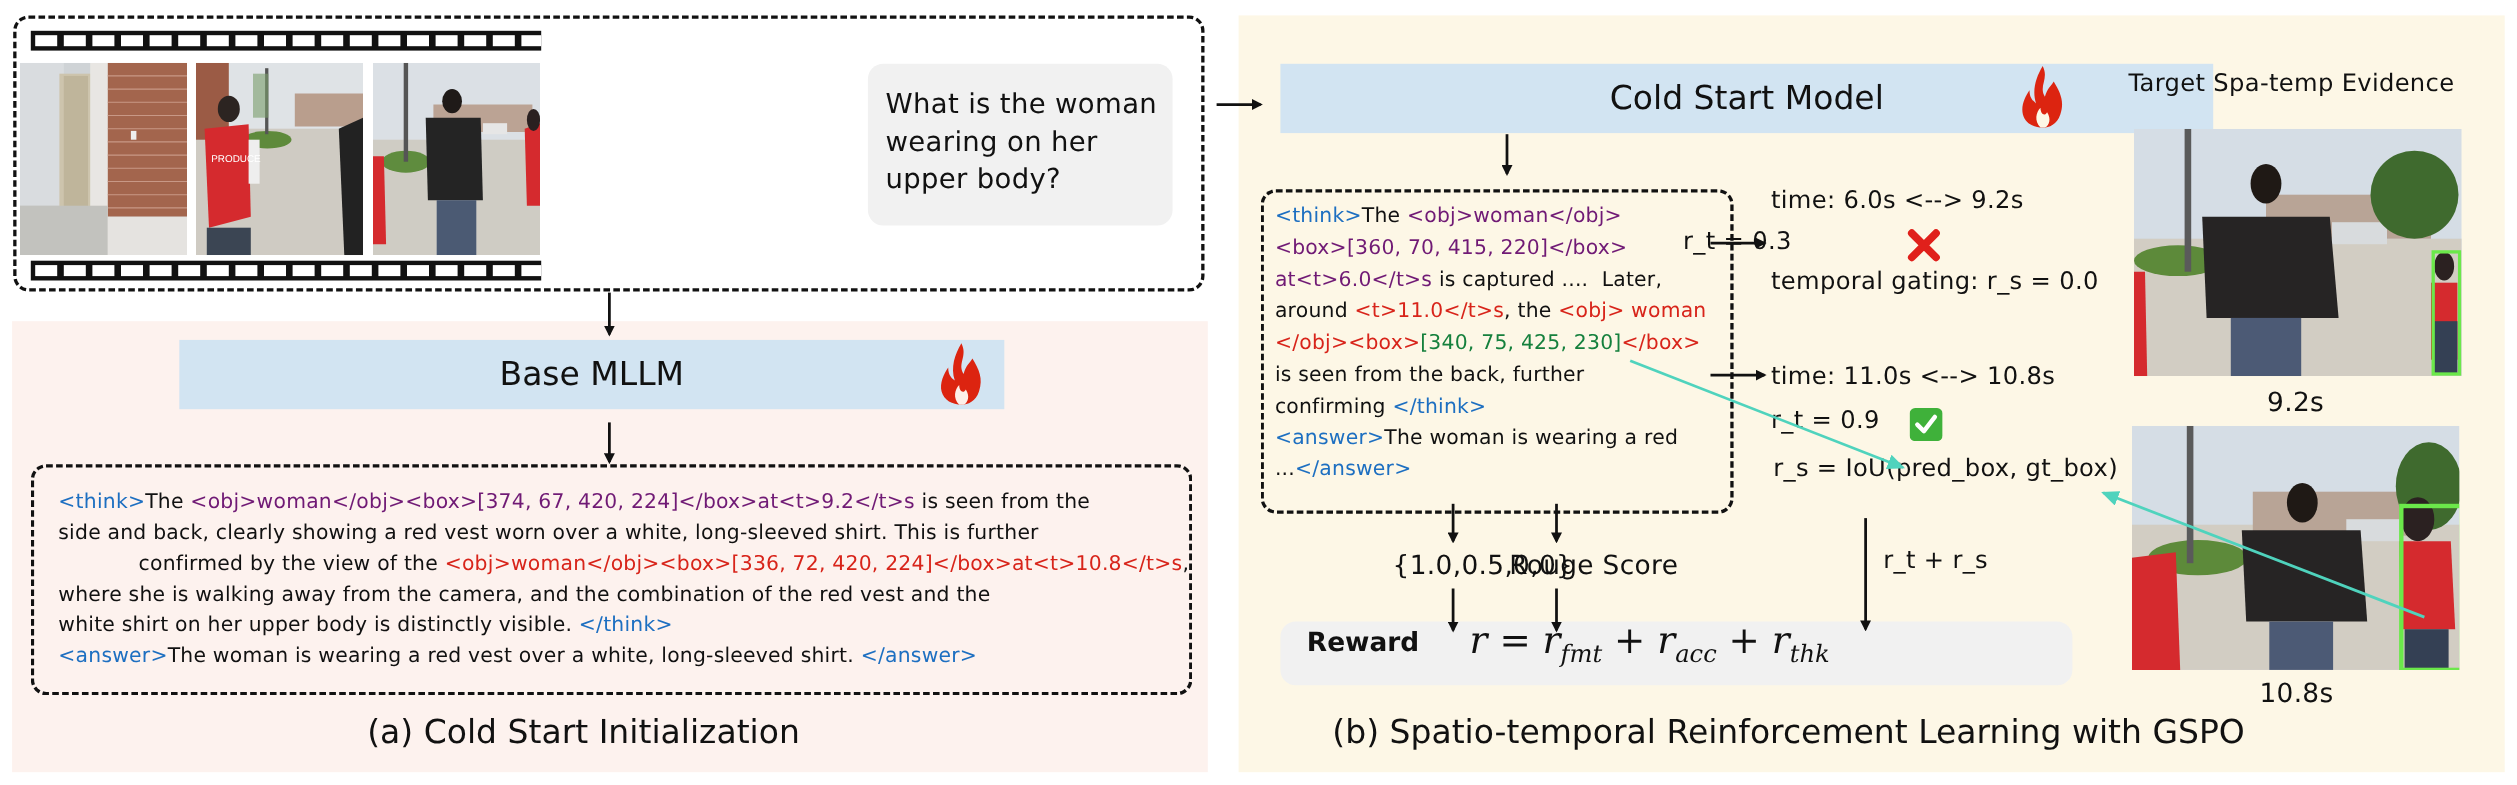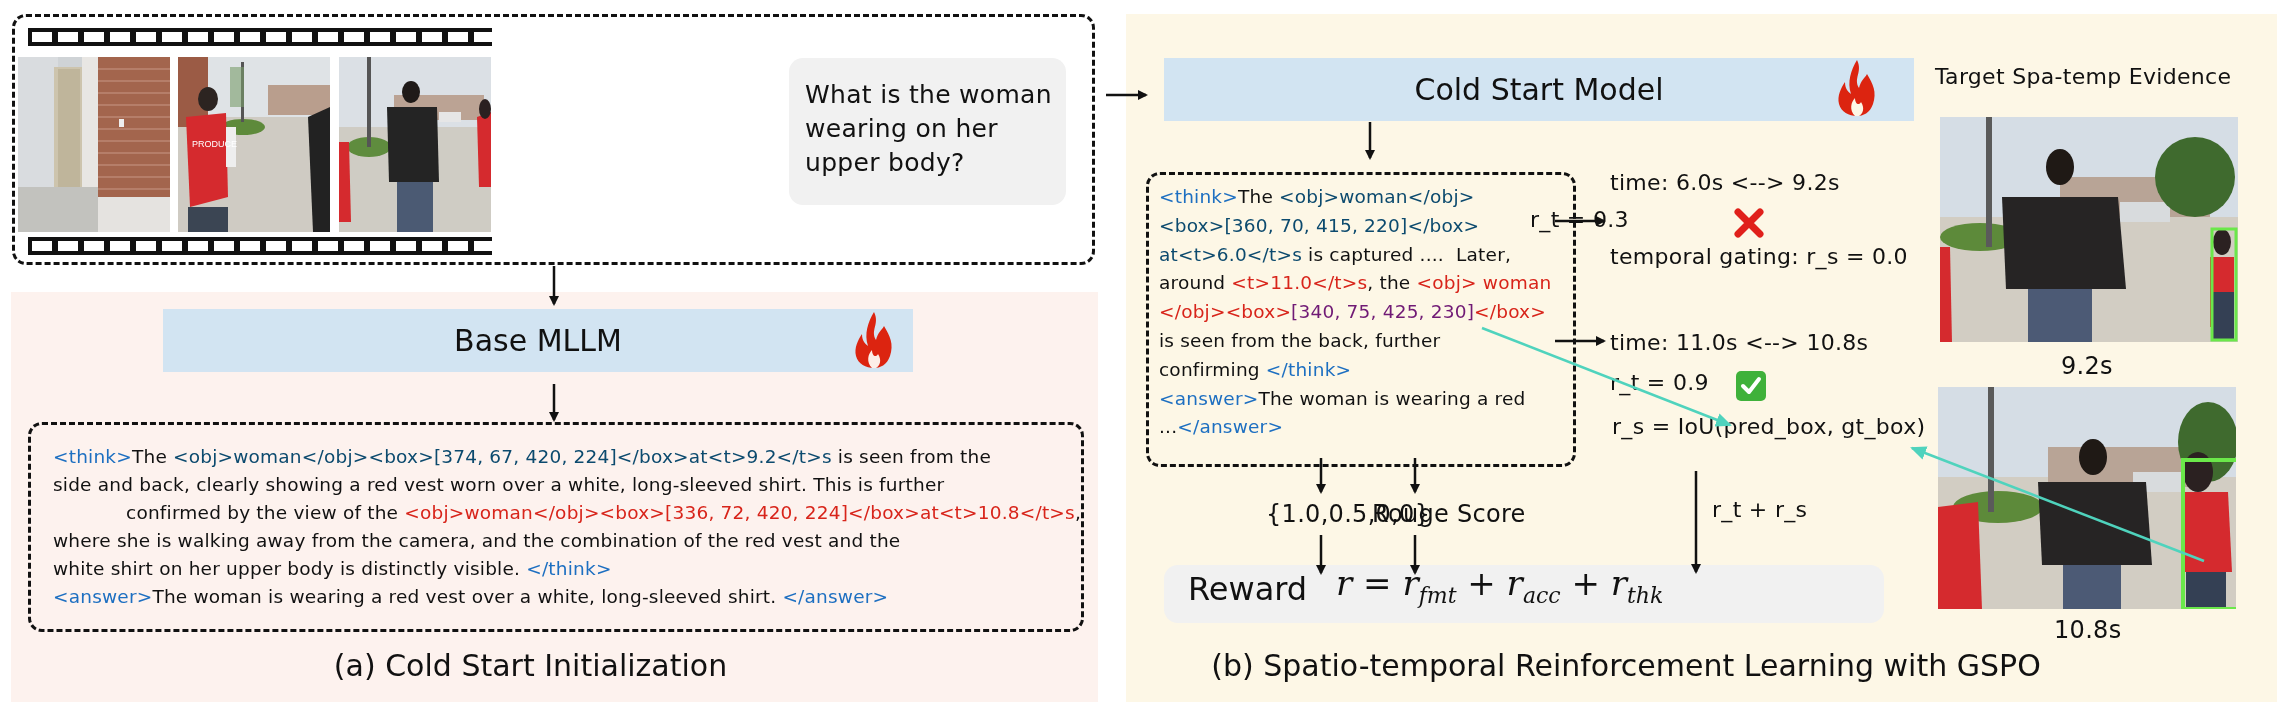--- a/index.html
+++ b/index.html
@@ -19,28 +19,28 @@
   .question-bubble { left: 789px; top: 58px; width: 277px; height: 147px; background: #f1f1f1; border-radius: 14px;
     font-size: 25px; line-height: 34px; padding: 20px 14px 0 16px; color: #111; letter-spacing: 0.3px; }
 
   
   .model-box { background: #d2e4f2; display: flex; align-items: center; justify-content: center; font-size: 30px; color: #111; }
   .flame { width: 46px; height: 60px; }
 
   
   .dashed-text { border: 3px dashed #111; border-radius: 14px; font-size: 18.5px; line-height: 28px; color: #111; letter-spacing: 0.2px; }
   .c-blue { color: #1d6fc1; }
-  .c-green { color: #0c4a6e; }
+  .c-green { color: #701a75; }
   .c-red { color: #d8241a; }
-  .c-teal { color: #701a75; }
+  .c-teal { color: #15803d; }
 
   .caption { font-size: 30px; color: #111; text-align: center; }
 
   .reward-box { left: 1164px; top: 565px; width: 720px; height: 58px; background: #f1f1f1; border-radius: 14px; }
-  .reward-label { left: 1188px; top: 570px; font-size: 32px; font-weight: normal; }
+  .reward-label { left: 1188px; top: 570px; font-size: 24px; font-weight: bold; }
   .reward-eq { left: 1336px; top: 563px; font-family: "DejaVu Serif", serif; font-style: italic; font-size: 34px; }
   .reward-eq sub { font-size: 22px; }
 
   .info-text { font-size: 22px; color: #111; letter-spacing: 0.3px; white-space: nowrap; }
 
   .scene { position: absolute; overflow: hidden; }
   svg.overlay { position: absolute; left: 0; top: 0; }
 </style>
 </head>
 <body>
@@ -170,21 +170,21 @@
       <div style="white-space: pre;"><span>side and back, clearly showing a red vest worn over a white, long-sleeved shirt. This is further</span></div>
       <div style="white-space: pre; text-align: right;"><span>confirmed by the view of the </span><span class="c-red">&lt;obj&gt;woman&lt;/obj&gt;&lt;box&gt;[336, 72, 420, 224]&lt;/box&gt;at&lt;t&gt;10.8&lt;/t&gt;s</span><span>,</span></div>
       <div style="white-space: pre;"><span>where she is walking away from the camera, and the combination of the red vest and the</span></div>
       <div style="white-space: pre;"><span>white shirt on her upper body is distinctly visible. </span><span class="c-blue">&lt;/think&gt;</span></div>
       <div style="white-space: pre;"><span class="c-blue">&lt;answer&gt;</span><span>The woman is wearing a red vest over a white, long-sleeved shirt. </span><span class="c-blue">&lt;/answer&gt;</span></div>
     </div>
 </div>
 
 <div class="abs caption" style="left:11px; top:648px; width:1039px;">(a) Cold Start Initialization</div>
 
-<div class="abs model-box" style="left:1164px; top:58px; width:750px; height:63px;">
+<div class="abs model-box" style="left:1164px; top:58px; width:848px; height:63px;">
   <span>Cold Start Model</span>
 </div>
 <svg class="abs flame" style="left:1833px; top:58px;" viewBox="0 0 46 60">
   <path d="M24,2 C30,14 20,20 26,30 C28,22 32,20 34,16 C40,26 44,34 40,46 C37,55 30,58 24,58 C16,58 8,54 6,46 C4,38 8,30 12,24 C12,32 16,34 18,36 C14,24 18,12 24,2 Z" fill="#dc2410"></path>
   <path d="M22,58 C16,52 18,44 22,40 C22,46 26,48 28,44 C32,50 30,56 26,58 Z" fill="#fdf7e6"></path>
 </svg>
 
 <div class="abs info-text" style="left:1935px; top:64px;">Target Spa-temp Evidence</div>
 
 <div class="abs dashed-text" style="left:1146px; top:172px; width:430px; height:295px; padding:8px 0 0 10px; font-size:18.5px; line-height:28.8px;">

